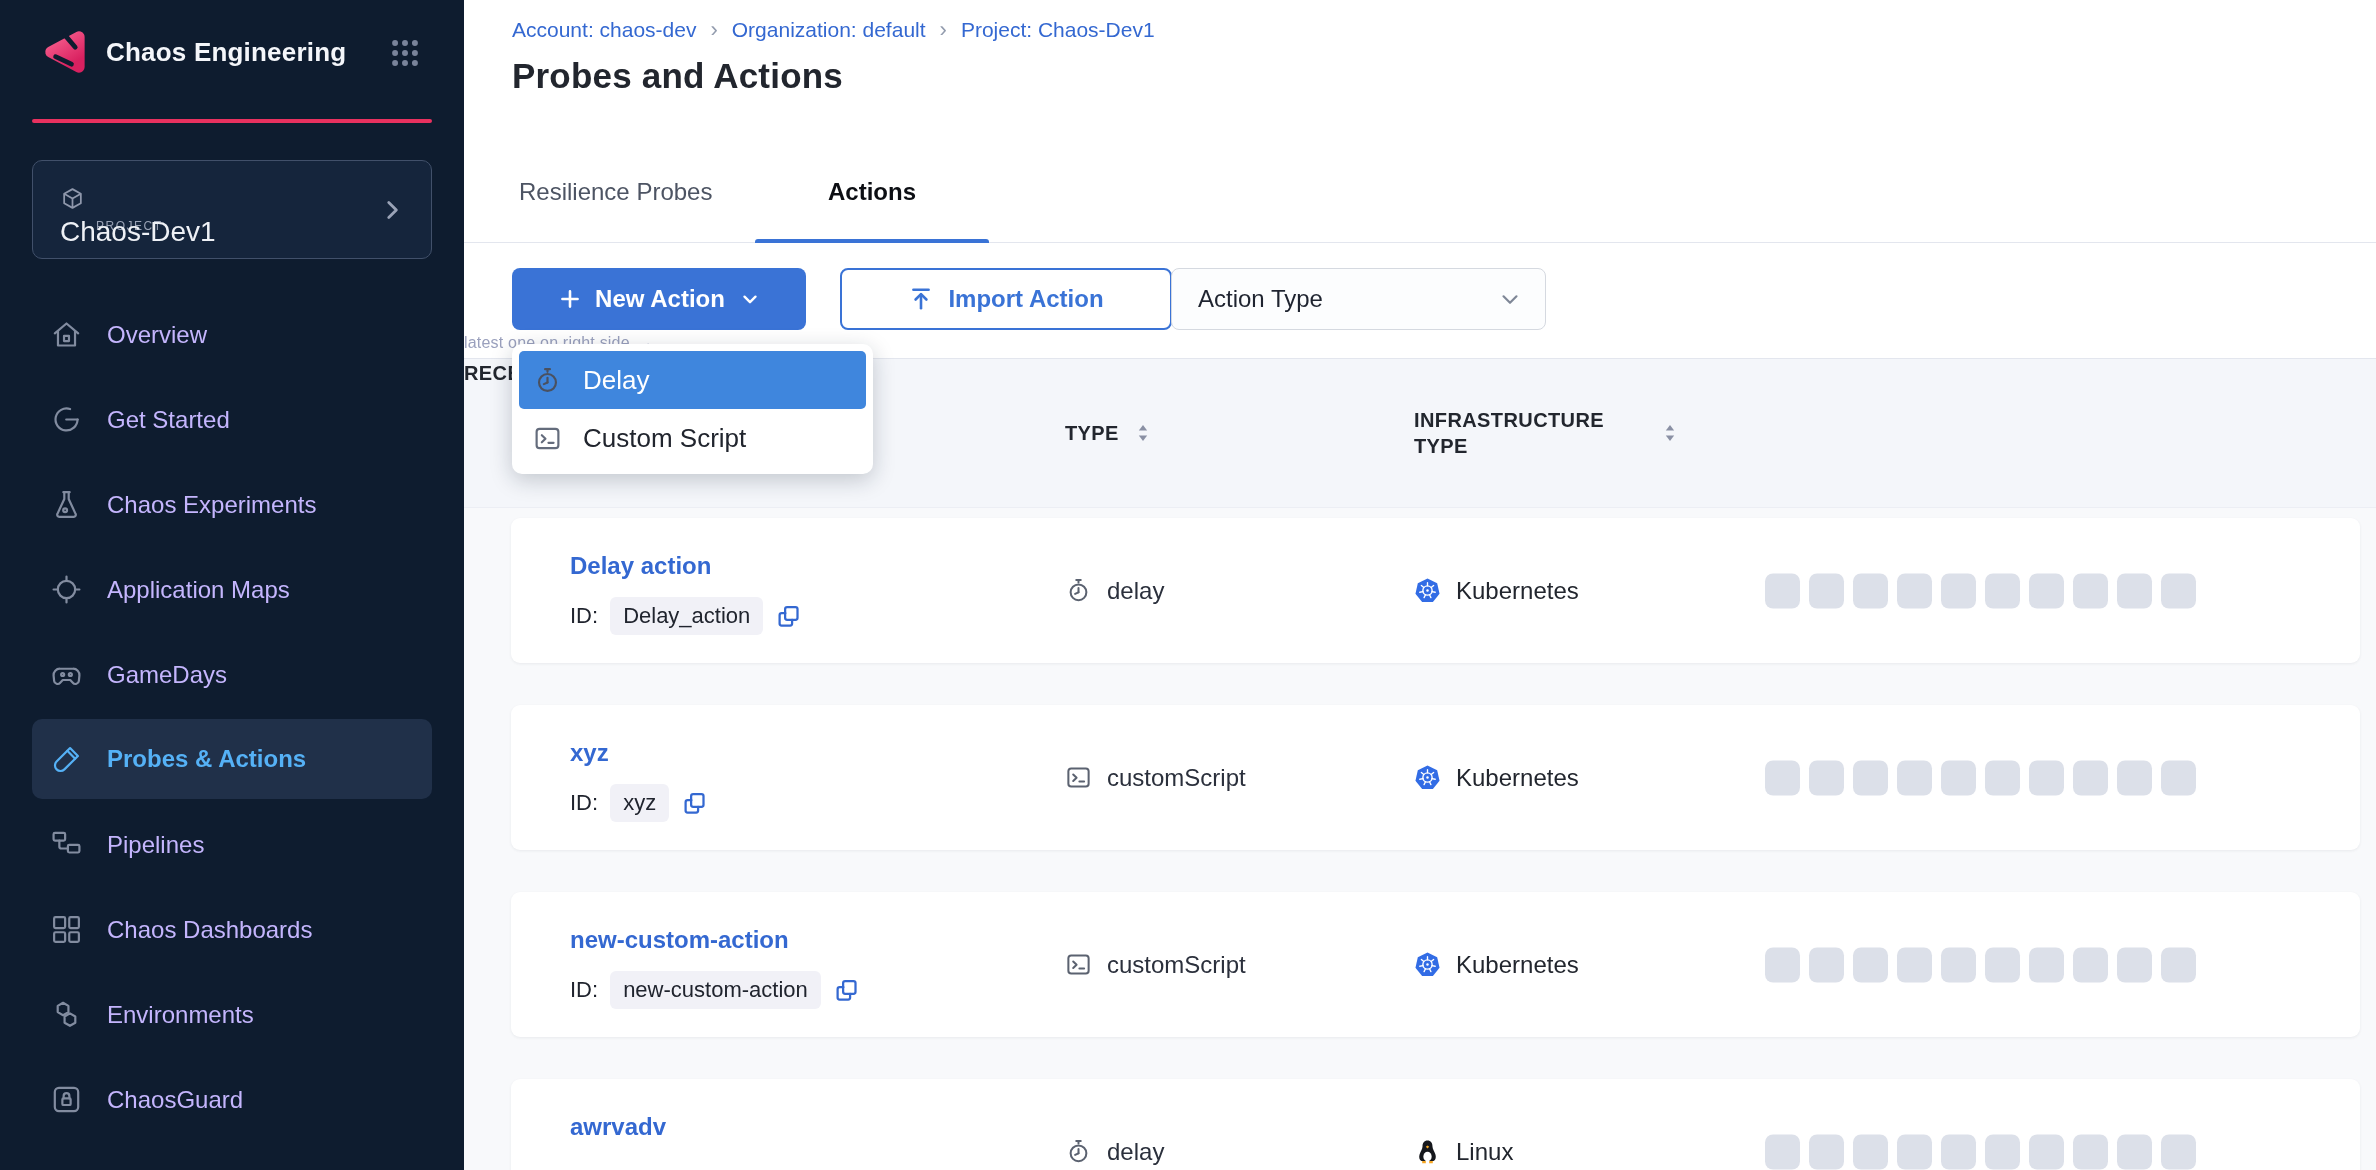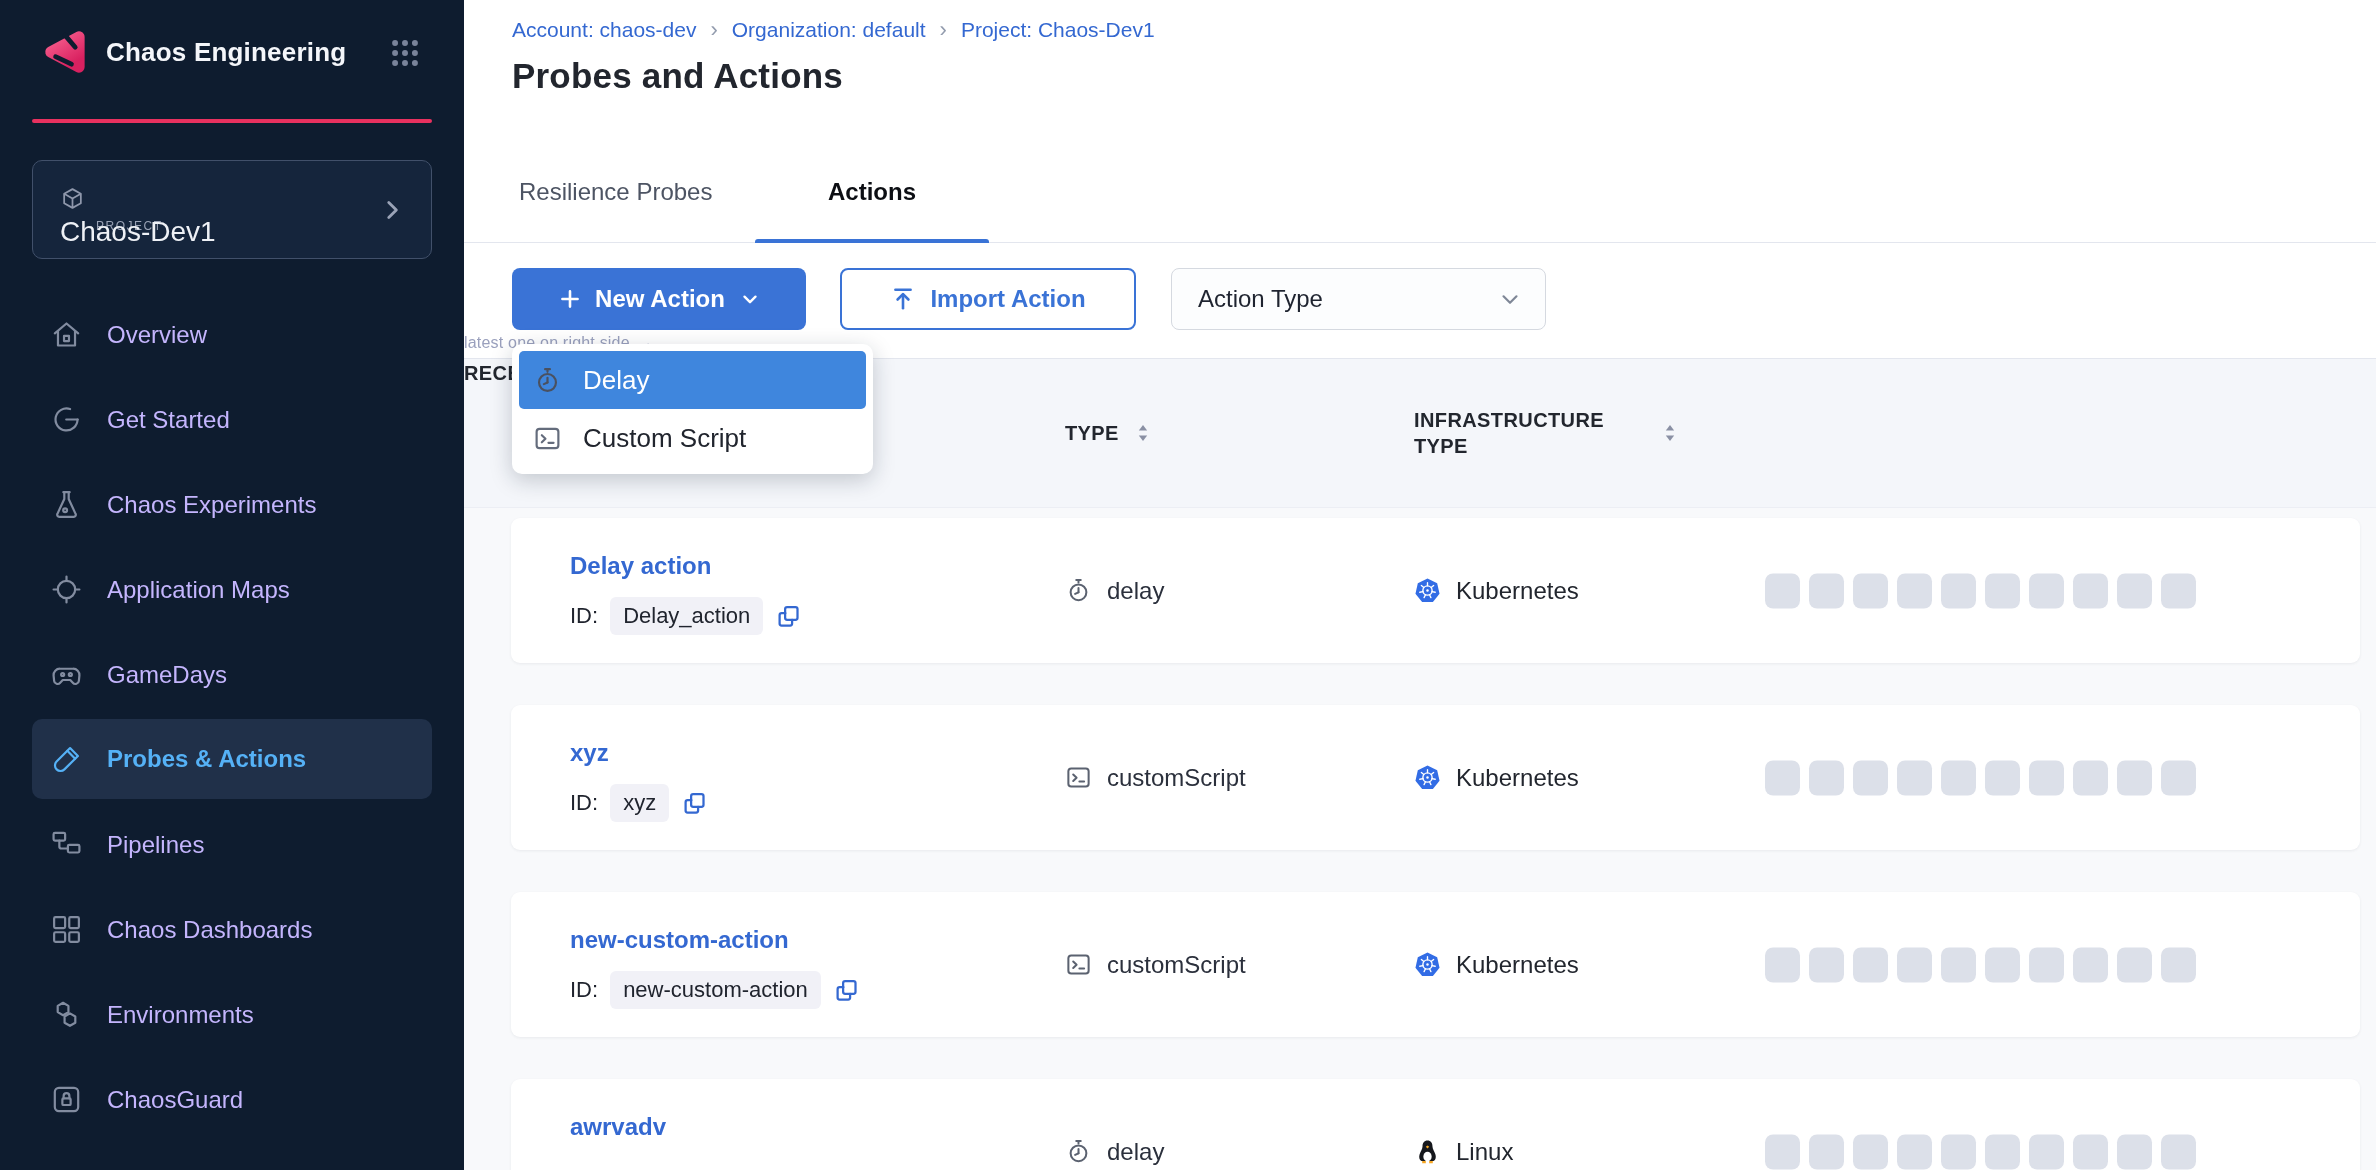--- a/index.html
+++ b/index.html
@@ -40,21 +40,21 @@
   .tabs-bar{position:absolute;left:464px;top:142px;width:1912px;height:101px;background:#fff;border-bottom:1px solid #e3e6ee;box-sizing:border-box;}
   .tab{position:absolute;top:0;height:100px;display:flex;align-items:center;font-size:24px;cursor:pointer;}
   .tab-inactive{left:55px;color:#4d5463;}
   .tab-active-box{left:291px;width:234px;justify-content:center;color:#0c0e13;font-weight:700;}
   .tab-underline{position:absolute;left:291px;bottom:-1px;width:234px;height:4px;background:var(--accent-blue,#3a73d6);border-radius:3px 3px 0 0;}
 
   
   .toolbar{position:absolute;left:464px;top:243px;width:1912px;height:115px;background:#fff;}
   .btn{position:absolute;top:25px;height:62px;border-radius:8px;display:flex;align-items:center;justify-content:center;box-sizing:border-box;cursor:pointer;font-size:24px;font-weight:700;}
   .btn-new{left:48px;width:294px;background:var(--accent-blue,#3a73d6);color:#fff;gap:12px;}
-  .btn-import{left:376px;width:296px;background:#fff;border:2px solid var(--accent-blue,#3a73d6);color:var(--accent-blue,#3a73d6);gap:14px;}
+  .btn-import{left:376px;width:332px;background:#fff;border:2px solid var(--accent-blue,#3a73d6);color:var(--accent-blue,#3a73d6);gap:14px;}
   .btn-icon{width:26px;height:26px;display:inline-block;}
   .btn-icon svg{width:100%;height:100%;}
   .chev-sm{width:22px;height:22px;margin-left:2px;}
   .select{position:absolute;left:707px;top:25px;width:375px;height:62px;background:#fcfdfe;border:1px solid #d5d9e0;border-radius:8px;box-sizing:border-box;display:flex;align-items:center;cursor:pointer;}
   .select-value{margin-left:26px;font-size:24px;color:#1f2430;flex:1;}
   .select-chev{width:26px;height:26px;color:#7f8797;margin-right:22px;}
 
   
   .table-head{position:absolute;left:464px;top:358px;width:1912px;height:150px;background:#f4f6fa;border-top:1px solid #e3e6ee;border-bottom:1px solid #eceef4;box-sizing:border-box;}
   .col-head{position:absolute;top:50%;transform:translateY(-50%);display:flex;align-items:center;font-size:20px;font-weight:700;color:#22262e;letter-spacing:.4px;}

